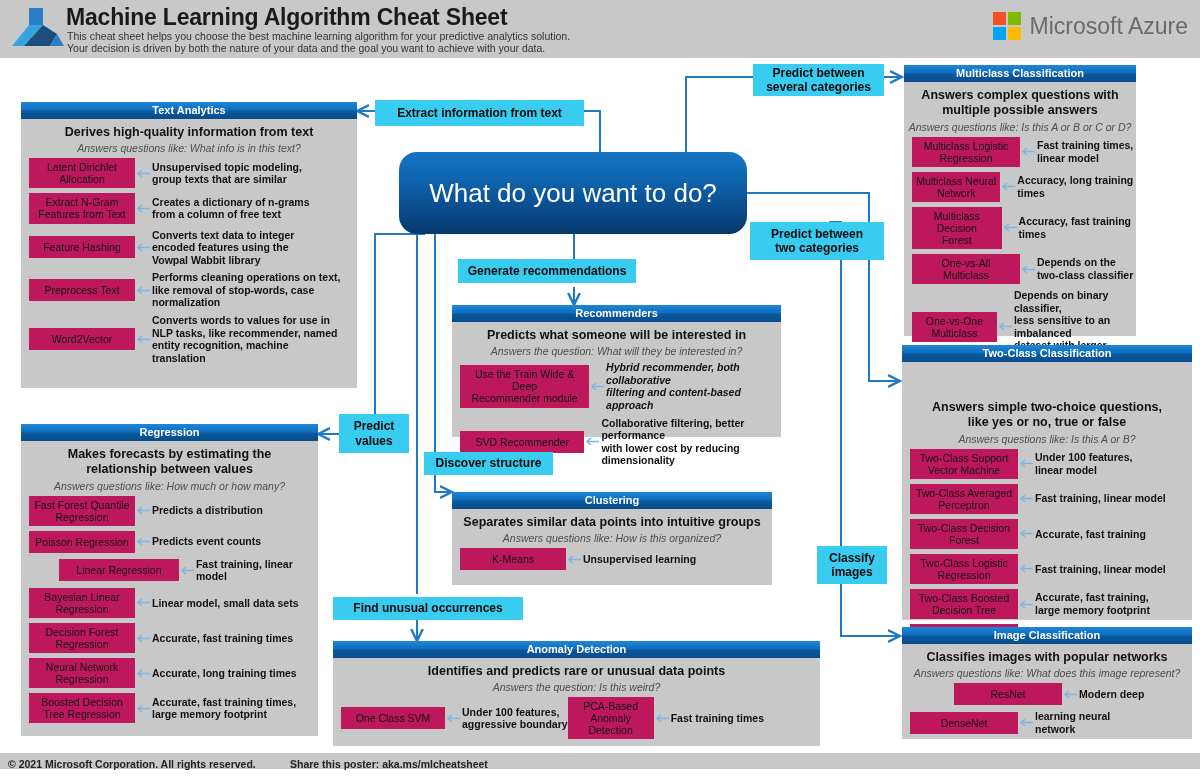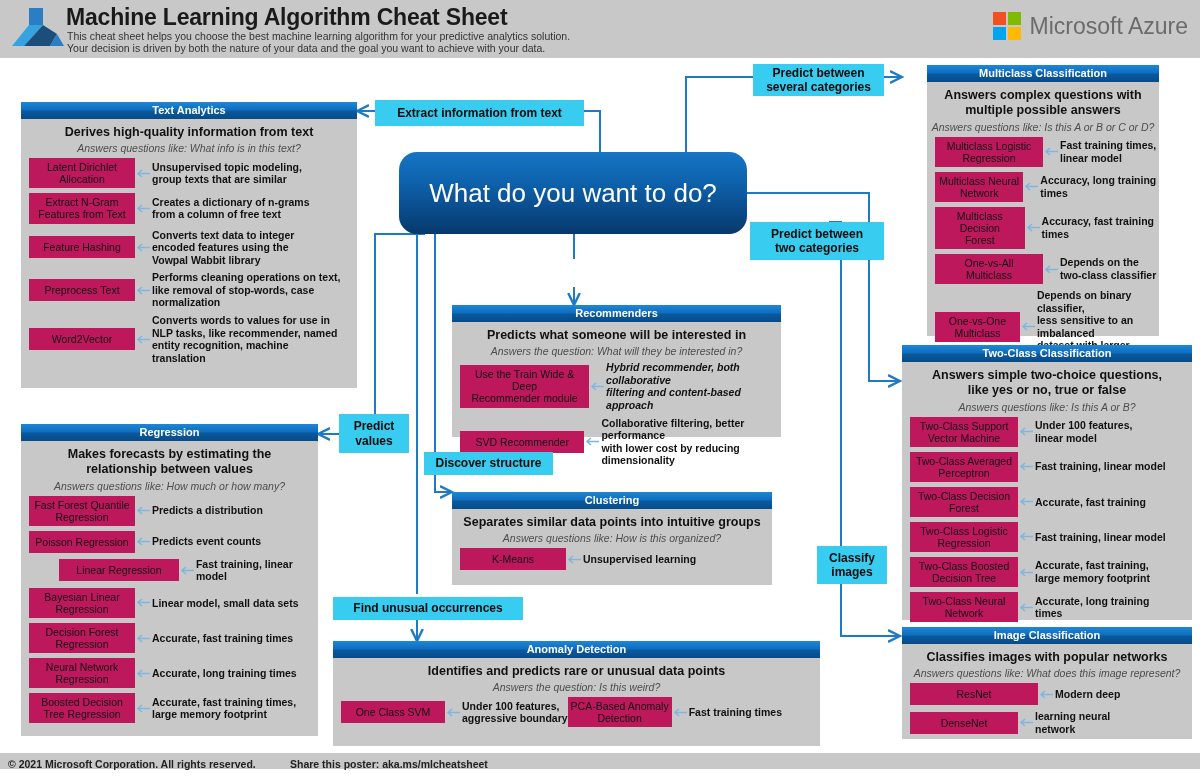--- a/index.html
+++ b/index.html
@@ -332,33 +332,33 @@
           <div class="alg" style="width: 104px; min-height: 22px; white-space: pre-line;">One Class SVM</div>
           <div class="arrowL">
             <svg width="15" height="9" viewBox="0 0 15 9">
               <path d="M14,4.5 L2,4.5 M6,1 L2,4.5 L6,8" fill="none" stroke="#7fb6e0" stroke-width="1.6"></path>
             </svg>
           </div>
           <div class="desc" style="white-space: pre-line;">Under 100 features,
 aggressive boundary</div>
         </div>
         <div class="row">
-          <div class="alg" style="width: 104px; min-height: 29px; white-space: pre-line;">PCA-Based Anomaly
+          <div class="alg" style="width: 86px; min-height: 29px; white-space: pre-line;">PCA-Based Anomaly
 Detection</div>
           <div class="arrowL">
             <svg width="15" height="9" viewBox="0 0 15 9">
               <path d="M14,4.5 L2,4.5 M6,1 L2,4.5 L6,8" fill="none" stroke="#7fb6e0" stroke-width="1.6"></path>
             </svg>
           </div>
           <div class="desc" style="white-space: pre-line;">Fast training times</div>
         </div>
       </div>
   </div>
 
-  <div class="panel" id="p-mc" style="left:927px; top:65px; width:232px; height:271px;">
+  <div class="panel" id="p-mc" style="left:904px; top:65px; width:232px; height:271px;">
     <div class="panel-title">Multiclass Classification</div>
     <div class="panel-head" style="white-space: pre-line;">Answers complex questions with
 multiple possible answers</div>
     <div class="panel-sub">Answers questions like: Is this A or B or C or D?</div>
     <div class="rows" style="padding-left: 8px;">
         <div class="row">
           <div class="alg" style="width: 108px; min-height: 29px; white-space: pre-line;">Multiclass Logistic
 Regression</div>
           <div class="arrowL">
             <svg width="15" height="9" viewBox="0 0 15 9">
@@ -420,21 +420,21 @@
             </svg>
           </div>
           <div class="desc" style="white-space: pre-line;">Non-parametric, fast
 training times and scalable</div>
         </div>
       </div>
   </div>
 
   <div class="panel" id="p-2c" style="left:902px; top:345px; width:290px; height:275px;">
     <div class="panel-title">Two-Class Classification</div>
-    <div class="panel-head" style="white-space: pre-line;">Answers simple two-choice questions,
+    <div class="panel-head" style="white-space: pre-line; margin-top: 32px;">Answers simple two-choice questions,
 like yes or no, true or false</div>
     <div class="panel-sub">Answers questions like: Is this A or B?</div>
     <div class="rows" style="padding-left: 8px;">
         <div class="row">
           <div class="alg" style="width: 108px; min-height: 29px; white-space: pre-line;">Two-Class Support
 Vector Machine</div>
           <div class="arrowL">
             <svg width="15" height="9" viewBox="0 0 15 9">
               <path d="M14,4.5 L2,4.5 M6,1 L2,4.5 L6,8" fill="none" stroke="#7fb6e0" stroke-width="1.6"></path>
             </svg>
@@ -496,21 +496,21 @@
         </div>
       </div>
   </div>
 
   <div class="panel" id="p-img" style="left:902px; top:627px; width:290px; height:112px;">
     <div class="panel-title">Image Classification</div>
     <div class="panel-head">Classifies images with popular networks</div>
     <div class="panel-sub">Answers questions like: What does this image represent?</div>
     <div class="rows" style="padding-left: 8px;">
         <div class="row">
-          <div class="alg" style="width: 128px; min-height: 22px; white-space: pre-line;">ResNet</div>
+          <div class="alg" style="width: 108px; min-height: 22px; white-space: pre-line; margin-left: 44px;">ResNet</div>
           <div class="arrowL">
             <svg width="15" height="9" viewBox="0 0 15 9">
               <path d="M14,4.5 L2,4.5 M6,1 L2,4.5 L6,8" fill="none" stroke="#7fb6e0" stroke-width="1.6"></path>
             </svg>
           </div>
           <div class="desc" style="white-space: pre-line;">Modern deep</div>
         </div>
         <div class="row">
           <div class="alg" style="width: 108px; min-height: 22px; white-space: pre-line;">DenseNet</div>
           <div class="arrowL">
@@ -529,20 +529,21 @@
   </div>
 
   <div class="chip" style="left:375px; top:100px; width:209px; height:26px;">Extract information from text</div>
 
   <div class="chip" style="left: 753px; top: 64px; width: 131px; height: 32px; white-space: pre-line;">Predict between
 several categories</div>
 
   <div class="chip" style="left: 750px; top: 222px; width: 134px; height: 38px; white-space: pre-line;">Predict between
 two categories</div>
 
+  <div class="chip" style="left:458px; top:259px; width:178px; height:24px;">Generate recommendations</div>
 
   <div class="chip" style="left: 339px; top: 414px; width: 70px; height: 39px; white-space: pre-line;">Predict
 values</div>
 
   <div class="chip" style="left:424px; top:452px; width:129px; height:23px;">Discover structure</div>
 
   <div class="chip" style="left: 817px; top: 546px; width: 70px; height: 38px; white-space: pre-line;">Classify
 images</div>
 
   <div class="chip" style="left:333px; top:597px; width:190px; height:23px;">Find unusual occurrences</div>

